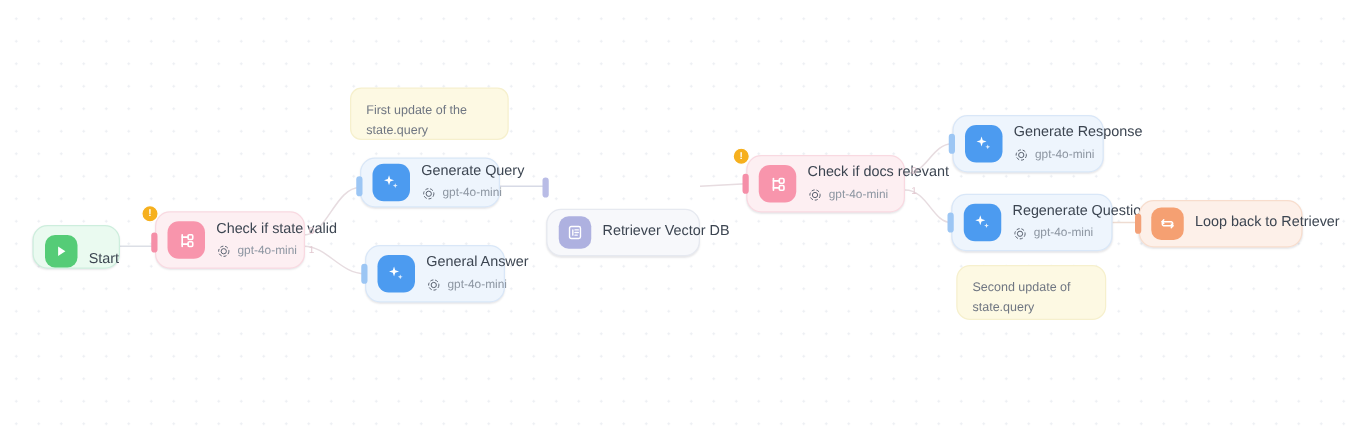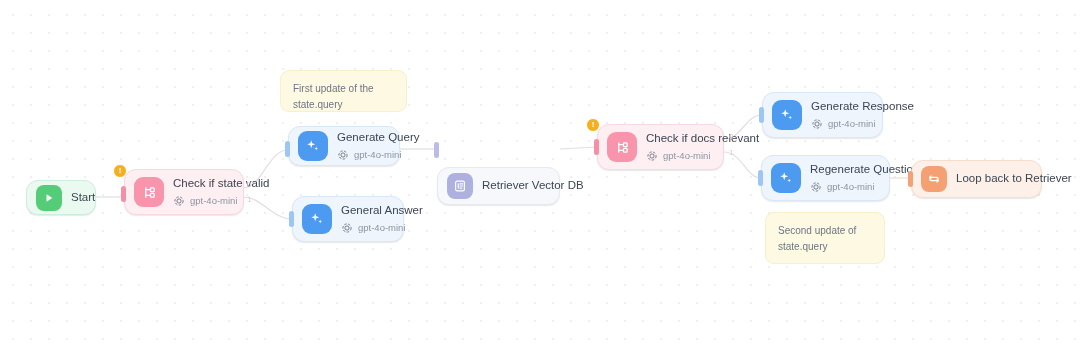--- a/index.html
+++ b/index.html
@@ -87,21 +87,21 @@
       <path d="M560,149 L597,147" stroke="#e7dce0"></path>
 
       <path d="M724,139 C742,139 745,115 762,115" stroke="#e7dce0"></path>
 
       <path d="M724,152 C742,152 746,178 761,178" stroke="#e7dce0"></path>
 
       <path d="M890,178 L911,178" stroke="#eedcd2"></path>
     </g>
   </svg>
 
-  <div class="node n-start" style="left:26px;top:180px;width:70px;height:35px;">
+  <div class="node n-start" style="left:26px;top:180px;width:70px;height:35px;align-items:flex-end;">
     <div class="badgeicon" style="width:26px;height:26px;border-radius:8px;">
       <svg width="12" height="12" viewBox="0 0 12 12">
           <path d="M3.5 2.2 L9.3 6 L3.5 9.8 Z" fill="#fff"></path>
         </svg>
     </div>
     <div class="txtwrap">
       <div class="title">Start</div>
     </div>
   </div>
 
@@ -267,17 +267,17 @@
         <path d="M4.6 4.4 L3 6.2 L4.6 7.8"></path>
         <path d="M11.4 8.2 L13 9.9 L11.4 11.6"></path>
       </svg>
     </div>
     <div class="txtwrap">
       <div class="title">Loop back to Retriever</div>
     </div>
   </div>
   <div class="port" style="left:908px;top:171px;background:#f3a178;"></div>
 
-  <div class="note" style="left:765px;top:212px;width:120px;height:52px;">
+  <div class="note" style="left:765px;top:212px;width:120px;height:44px;border-radius:11px;">
     <span>Second update of state.query</span>
   </div>
 
 </div>
 
 </body></html>

